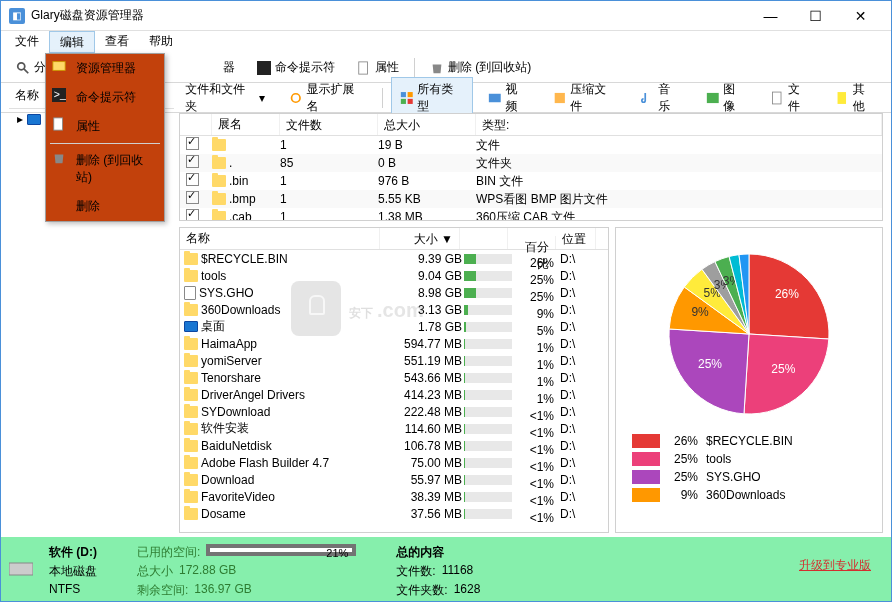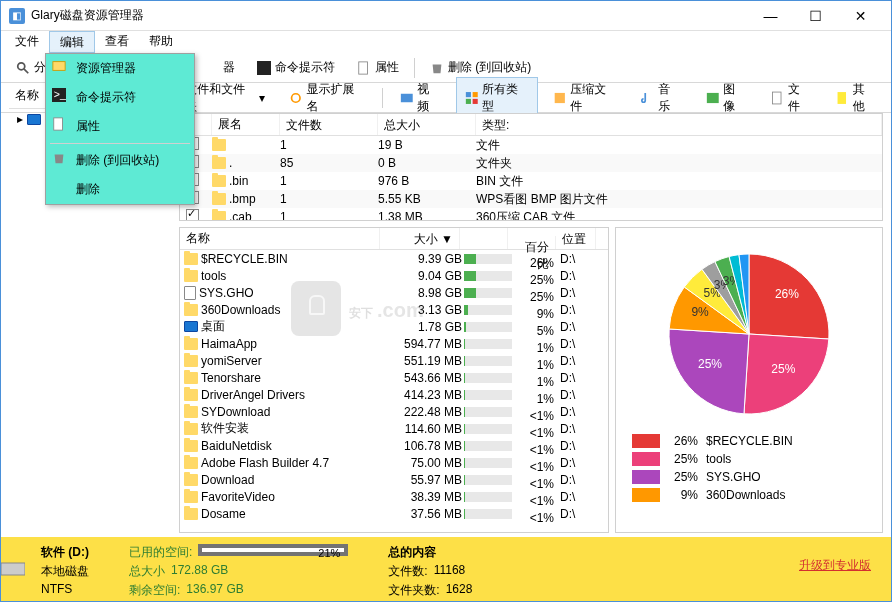--- a/index.html
+++ b/index.html
@@ -8,21 +8,21 @@
 .titlebar { height:30px; background:#fff; display:flex; align-items:center; padding:0 8px; border-bottom:1px solid #e0e0e0; }
 .titlebar .app-icon { width:16px; height:16px; background:#4a90d9; border-radius:2px; margin-right:6px; display:flex; align-items:center; justify-content:center; color:#fff; font-size:10px; }
 .titlebar .title { flex:1; }
 .titlebar .win-btns { display:flex; }
 .titlebar .win-btns div { width:45px; height:28px; display:flex; align-items:center; justify-content:center; cursor:pointer; font-size:14px; }
 
 .menubar { height:22px; background:#fff; display:flex; padding:0 4px; position:relative; }
 .menubar .mitem { padding:2px 10px; cursor:pointer; }
 .menubar .mitem.active { border:1px solid #a0c8e8; background:#e5f1fb; }
 
-.dropdown { position:absolute; top:52px; left:44px; width:150px; background:#5eead4; border:1px solid #a0a0a0; box-shadow:2px 2px 5px rgba(0,0,0,0.25); z-index:100; }
+.dropdown { position:absolute; top:52px; left:44px; width:120px; background:#c2410c; border:1px solid #a0a0a0; box-shadow:2px 2px 5px rgba(0,0,0,0.25); z-index:100; }
 .dropdown .dditem { padding:6px 8px 6px 30px; position:relative; cursor:pointer; }
 .dropdown .dditem .ddicon { position:absolute; left:6px; top:5px; width:16px; height:16px; }
 .dropdown .sep { height:1px; background:#d0d0d0; margin:2px 4px; }
 
 .toolbar { height:30px; border-bottom:1px solid #d8d8d8; display:flex; align-items:center; padding:0 6px; gap:4px; }
 .toolbar .tbtn { display:flex; align-items:center; gap:4px; padding:3px 8px; cursor:pointer; border:1px solid transparent; }
 .toolbar .tsep { width:1px; height:20px; background:#d0d0d0; margin:0 2px; }
 
 .filterbar { height:30px; border-bottom:1px solid #d8d8d8; display:flex; align-items:center; padding:0 6px; gap:6px; }
 .filterbar .fitem { display:flex; align-items:center; gap:4px; padding:3px 8px; cursor:pointer; border:1px solid transparent; }
@@ -58,21 +58,21 @@
 .pie { width:200px; height:180px; margin:8px auto; position:relative; }
 .legend { margin-top:4px; }
 .legend .lrow { display:flex; align-items:center; gap:8px; padding:2px 8px; }
 .legend .swatch { width:28px; height:14px; }
 .legend .pct { width:30px; text-align:right; }
 
 .left-panel { position:absolute; top:82px; left:8px; width:165px; height:450px; }
 .left-panel .lbl { padding:4px 6px; border-bottom:1px solid #e0e0e0; }
 .left-panel .tree-item { display:flex; align-items:center; gap:4px; padding:3px 8px; }
 
-.statusbar { position:absolute; bottom:0; left:0; right:0; height:64px; background:#fde047; display:flex; padding:6px 0; }
+.statusbar { position:absolute; bottom:0; left:0; right:0; height:64px; background:#86efac; display:flex; padding:6px 8px; }
 .statusbar .col { margin-right:40px; }
 .statusbar .line { display:flex; gap:6px; padding:1px 0; }
 .statusbar .green { color:#2e7d32; }
 .statusbar .upgrade { color:#d32f2f; position:absolute; right:20px; top:20px; text-decoration:underline; cursor:pointer; }
 .progress { display:inline-block; width:150px; height:12px; border:4px solid #737373; background:#fff; position:relative; vertical-align:middle; }
 .progress .pfill { height:100%; background:#4CAF50; }
 .progress .ptext { position:absolute; right:4px; top:-1px; font-size:11px; }
 
 .folder-icon { width:14px; height:12px; background:#ffd968; border-radius:1px; position:relative; }
 .folder-icon::before { content:''; position:absolute; top:-2px; left:0; width:6px; height:3px; background:#ffd968; border-radius:1px 1px 0 0; }
@@ -165,34 +165,34 @@
       <span>文件和文件夹</span>
       <span>▾</span>
     </div>
   <div class="fitem">
       <svg class="tiny" viewBox="0 0 16 16">
         <circle cx="8" cy="8" r="5" fill="none" stroke="#f90" stroke-width="2"></circle>
       </svg>
       <span>显示扩展名</span>
     </div>
   <div class="fsep"></div>
-  <div class="fitem">
-      <svg class="tiny" viewBox="0 0 16 16">
-        <rect x="1" y="3" width="14" height="10" fill="#4a90d9"></rect>
-      </svg>
-      <span>视频</span>
-    </div>
   <div class="fitem active">
       <svg class="tiny" viewBox="0 0 16 16">
         <rect x="1" y="1" width="6" height="6" fill="#4a90d9"></rect>
         <rect x="9" y="1" width="6" height="6" fill="#f90"></rect>
         <rect x="1" y="9" width="6" height="6" fill="#4caf50"></rect>
         <rect x="9" y="9" width="6" height="6" fill="#e53935"></rect>
       </svg>
       <span>所有类型</span>
+    </div>
+  <div class="fitem">
+      <svg class="tiny" viewBox="0 0 16 16">
+        <rect x="1" y="3" width="14" height="10" fill="#4a90d9"></rect>
+      </svg>
+      <span>视频</span>
     </div>
   <div class="fitem">
       <svg class="tiny" viewBox="0 0 16 16">
         <rect x="2" y="2" width="12" height="12" fill="#ffb74d"></rect>
       </svg>
       <span>压缩文件</span>
     </div>
   <div class="fitem">
       <svg class="tiny" viewBox="0 0 16 16">
         <path d="M5 2v9a2 2 0 11-2-2" fill="none" stroke="#4a90d9" stroke-width="2"></path>

